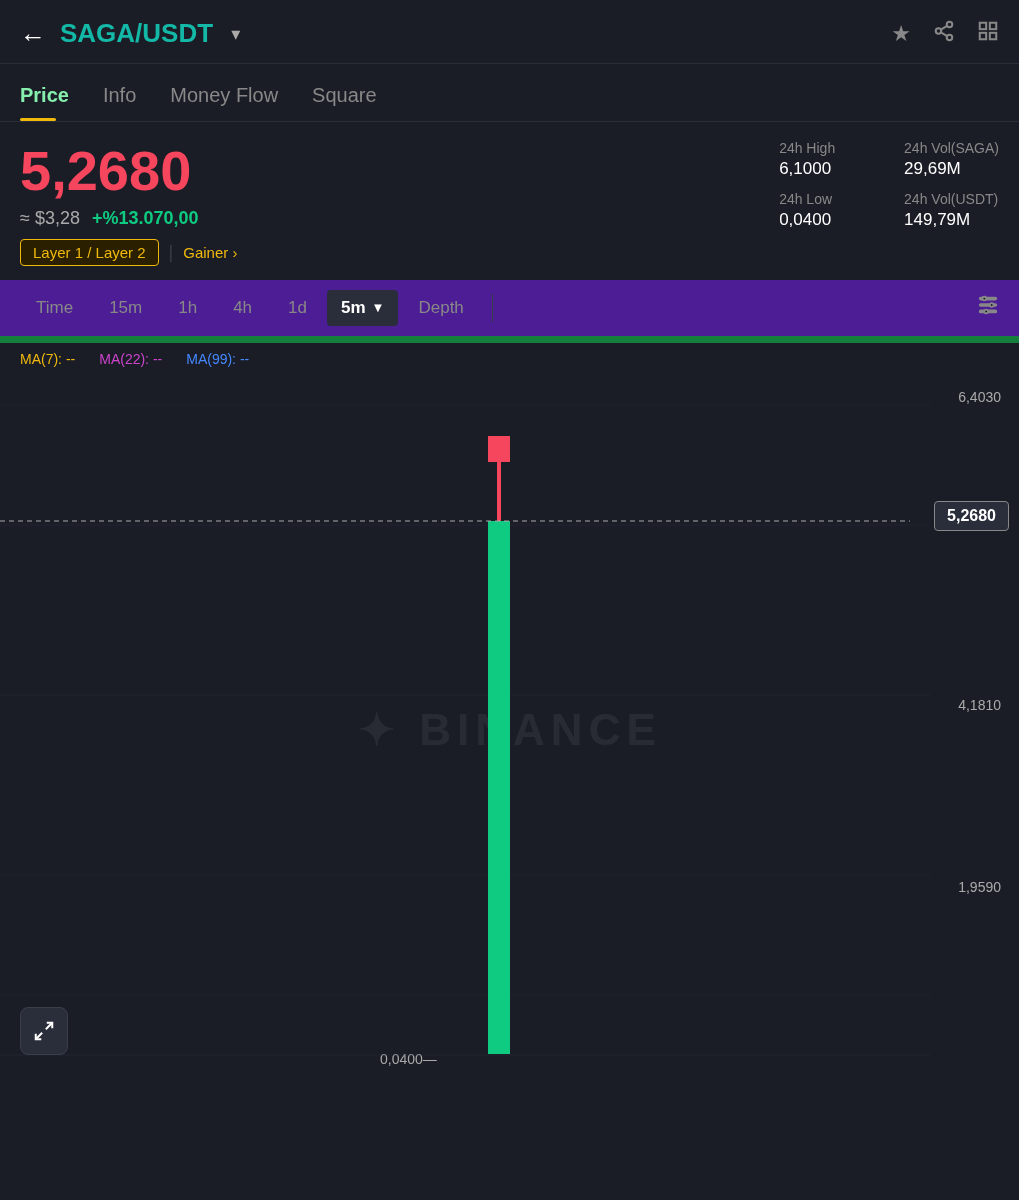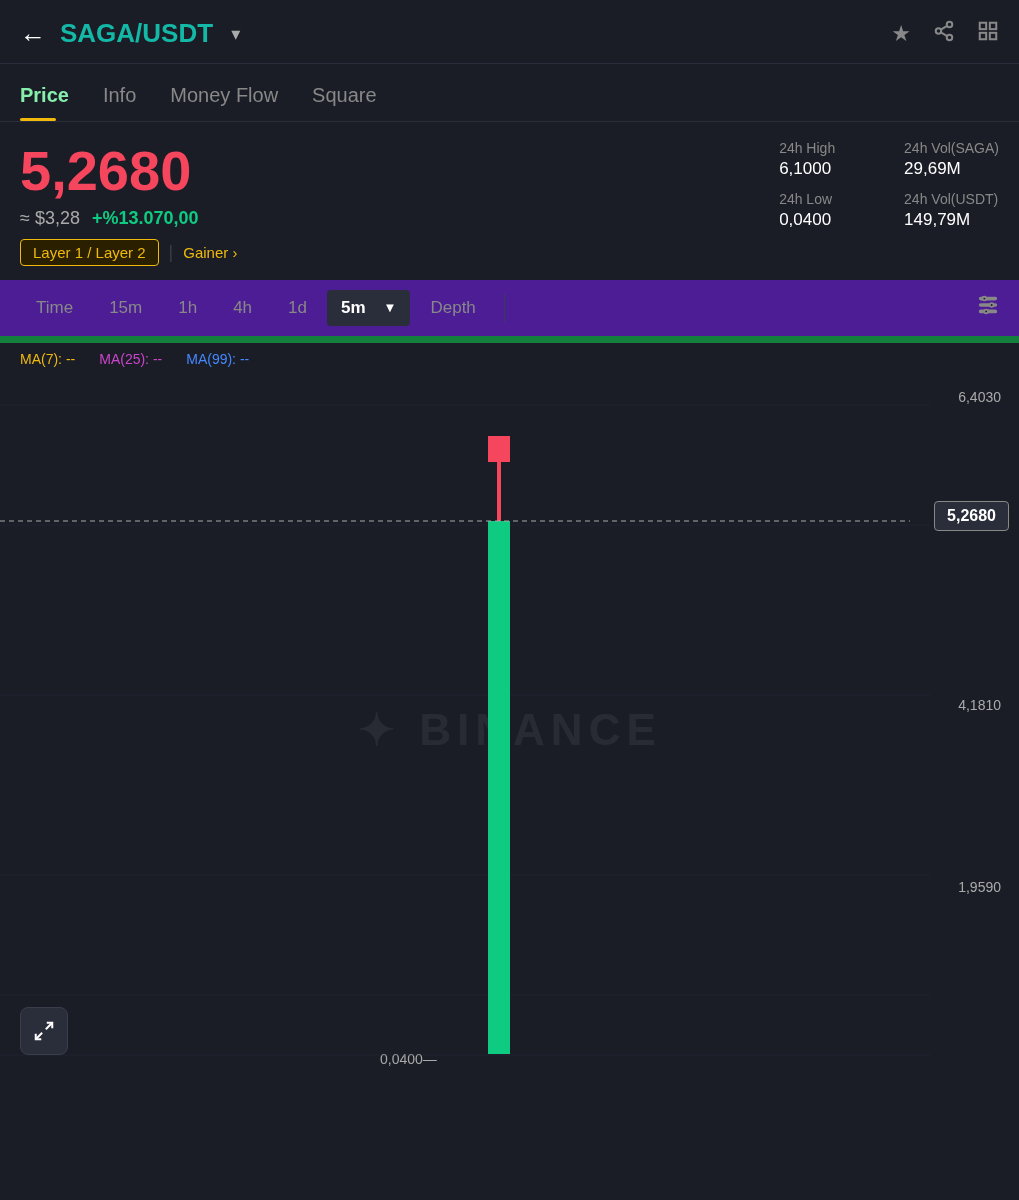--- a/index.html
+++ b/index.html
@@ -166,21 +166,21 @@
       font-size: 17px;
       color: #888888;
       background: none;
       border: none;
       cursor: pointer;
       border-radius: 4px;
     }
     .time-btn-dropdown {
       display: flex;
       align-items: center;
-      gap: 18px;
+      gap: 6px;
       padding: 8px 14px;
       font-size: 17px;
       color: #ffffff;
       font-weight: 700;
       background-color: #2a2d3a;
       border: none;
       cursor: pointer;
       border-radius: 4px;
     }
     .depth-btn {
@@ -392,21 +392,21 @@
         <rect x="3" y="18" width="18" height="2" rx="1"></rect>
       <circle cx="8" cy="5" r="2" fill="#1a1d26" stroke="#888888" stroke-width="2"></circle>
       <circle cx="16" cy="12" r="2" fill="#1a1d26" stroke="#888888" stroke-width="2"></circle>
       <circle cx="10" cy="19" r="2" fill="#1a1d26" stroke="#888888" stroke-width="2"></circle>
     </svg>
   </div>
 </div>
 
 <div class="ma-row">
   <span class="ma-7">MA(7): --</span>
-  <span class="ma-25">MA(25): --</span>
+  <span class="ma-25">MA(22): --</span>
   <span class="ma-99">MA(99): --</span>
 </div>
 
 <div class="chart-container">
 
   <span class="price-label-right" style="top: 14px;">6,4030</span>
 
   <span class="price-label-right" style="top: 46%;">4,1810</span>
 
   <span class="price-label-right" style="top: 72%;">1,9590</span>

